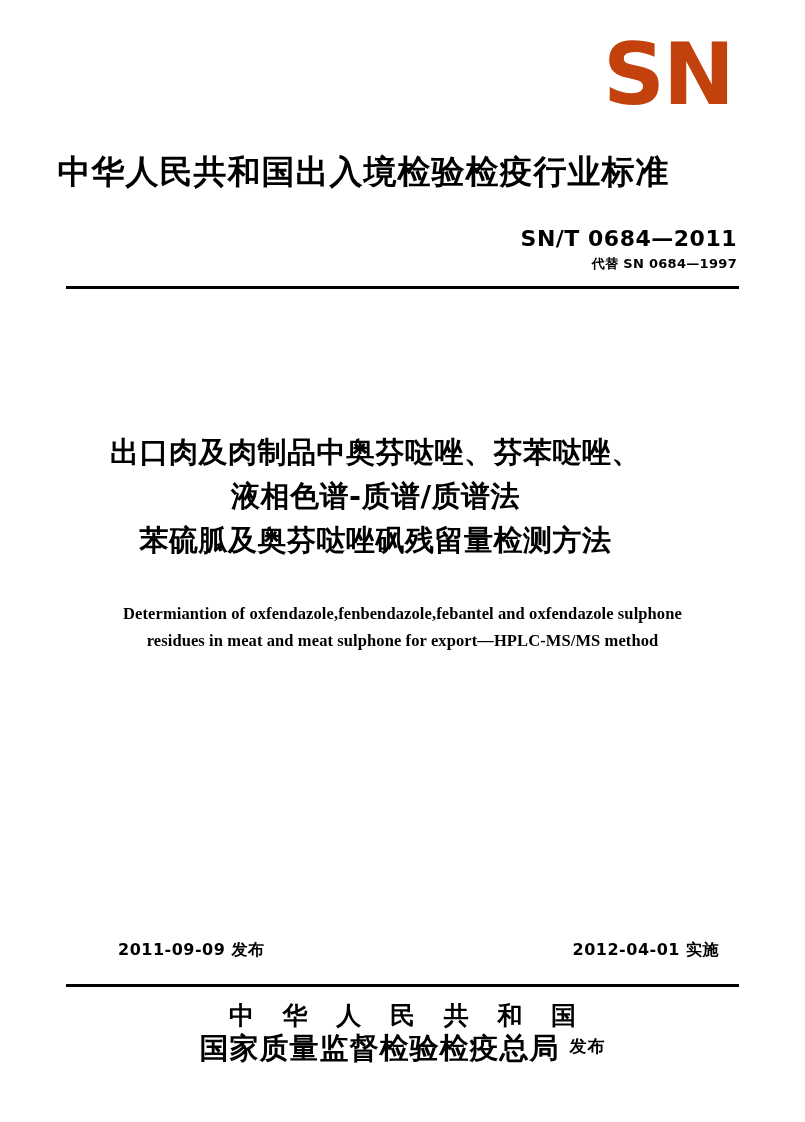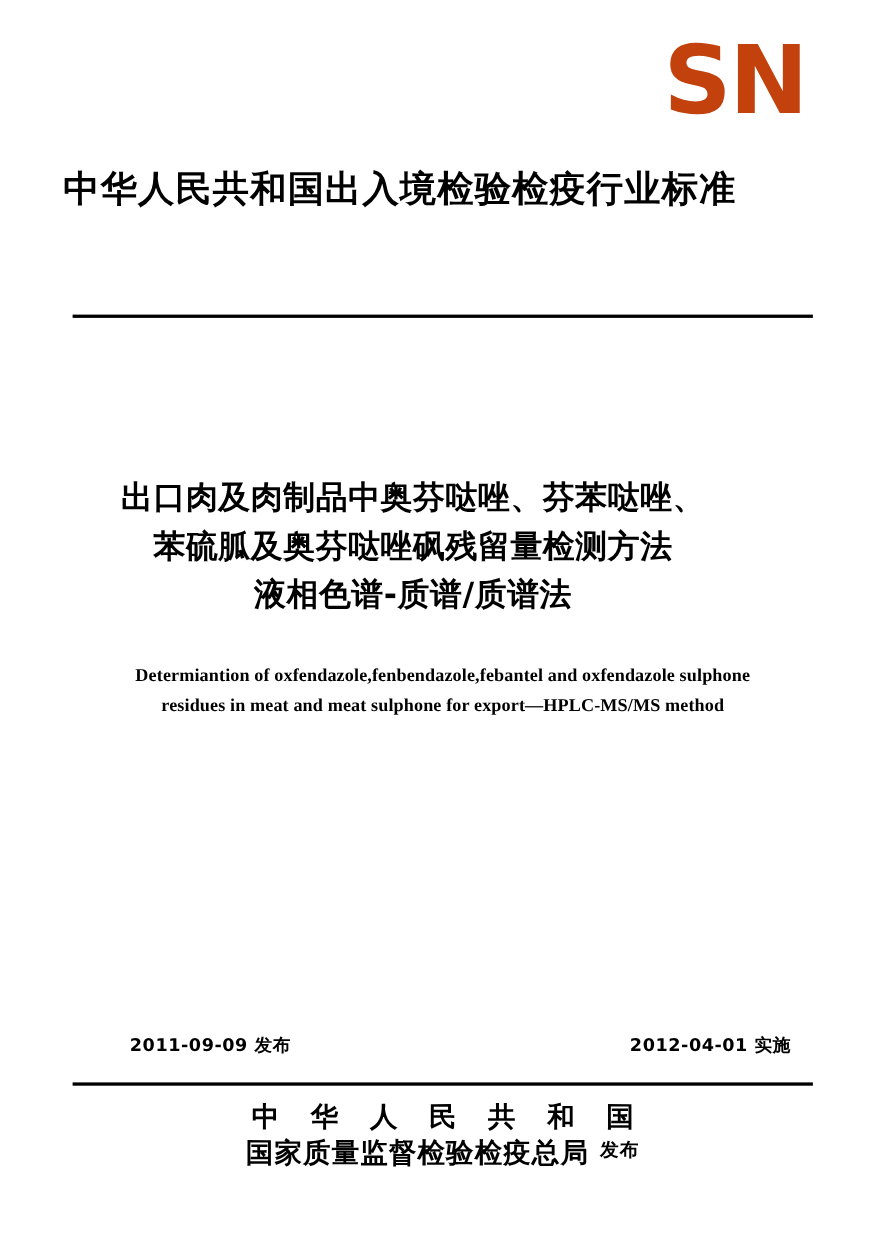--- a/index.html
+++ b/index.html
@@ -163,48 +163,52 @@
   .publisher .pub-line2-wrap {
     display: flex;
     align-items: flex-end;
     justify-content: center;
     gap: 10px;
     line-height: 32px;
   }
   .publisher .pub-line2 {
     font-family: "DejaVu Sans", "Liberation Sans", sans-serif;
     font-weight: 700;
-    font-size: 25px;
+    font-size: 29px;
     letter-spacing: 1px;
   }
   .publisher .pub-verb {
     font-family: "DejaVu Sans", "Liberation Sans", sans-serif;
     font-weight: 700;
     font-size: 17px;
     letter-spacing: 1px;
     position: relative;
     top: -2px;
   }
 </style>
 </head>
 <body>
 
 <div class="page">
 
   <div class="sn-logo">SN</div>
 
   <div class="org-line">中华人民共和国出入境检验检疫行业标准</div>
 
+  <div class="std-no">
+    <div class="main-no">SN/T 0684—2011</div>
+    <div class="replace-no">代替 SN 0684—1997</div>
+  </div>
 
   <div class="rule-top"></div>
 
   <div class="cn-title">
     <div>出口肉及肉制品中奥芬哒唑、芬苯哒唑、</div>
+    <div>液相色谱-质谱/质谱法</div>
     <div>苯硫胍及奥芬哒唑砜残留量检测方法</div>
-    <div>液相色谱-质谱/质谱法</div>
   </div>
 
   <div class="en-title">
     <div>Determiantion of oxfendazole,fenbendazole,febantel and oxfendazole sulphone</div>
     <div>residues in meat and meat sulphone for export—HPLC-MS/MS method</div>
   </div>
 
   <div class="date-issue">2011-09-09 发布</div>
   <div class="date-impl">2012-04-01 实施</div>
 

